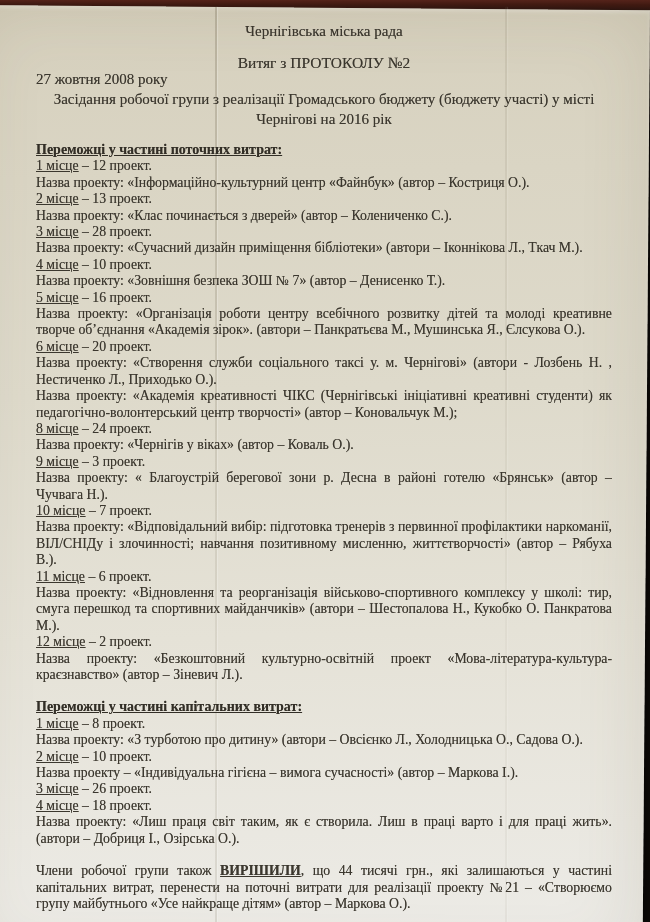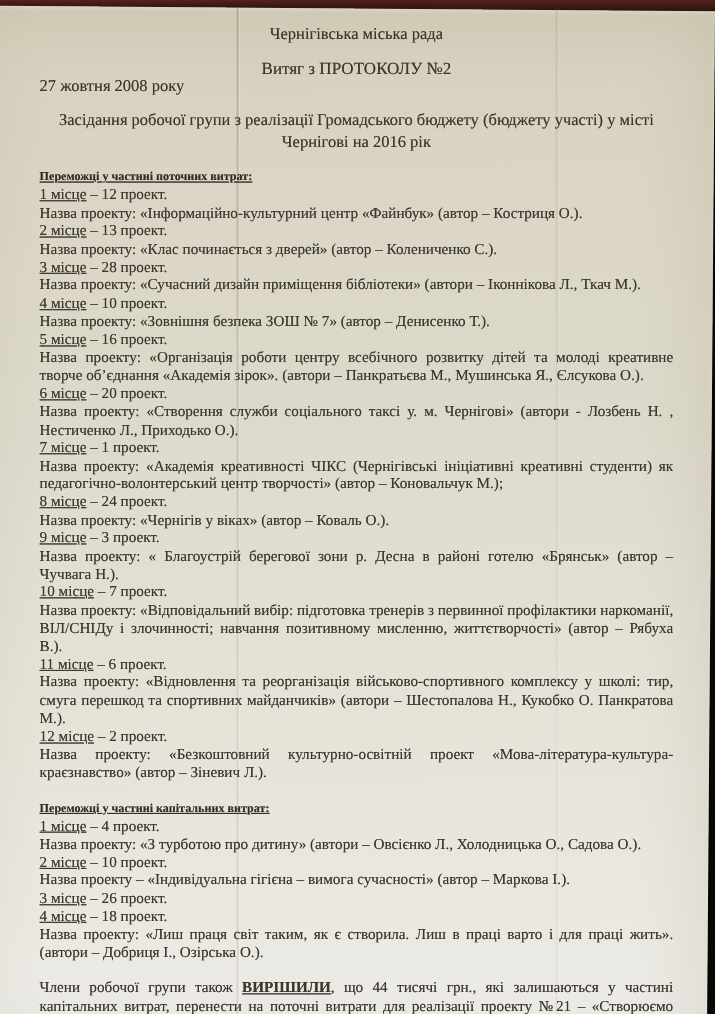--- a/index.html
+++ b/index.html
@@ -76,30 +76,30 @@
     line-height: 20px;
     text-align: center;
   }
   .doc-date {
     margin: -4px 0 0 0;
     font-size: 15px;
     line-height: 20px;
     text-align: left;
   }
   .subject {
-    margin: 11px 0 0 0;
+    margin: 0 0 0 0;
     padding: 0 12px;
     font-size: 15px;
     line-height: 20px;
     text-align: center;
   }
   .section { margin: 0; }
   .section-heading {
     margin: 13px 0 0 0;
-    font-size: 11px;
+    font-size: 14px;
     line-height: 16.4px;
     font-weight: bold;
     text-decoration: underline;
     color: #322e26;
   }
   .section-2 .section-heading { margin-top: 16px; }
   .entries { margin: 0; }
   .entry p {
     margin: 0;
     font-size: 13.8px;
@@ -157,21 +157,20 @@
               </div>
               <div class="entry">
                 <p class="place-line"><span class="place">5 місце</span><span> – 16 проект.</span></p>
                 <p class="project-name">Назва проекту: «Організація роботи центру всебічного розвитку дітей та молоді креативне творче об’єднання «Академія зірок». (автори – Панкратьєва М., Мушинська Я., Єлсукова О.).</p>
               </div>
               <div class="entry">
                 <p class="place-line"><span class="place">6 місце</span><span> – 20 проект.</span></p>
                 <p class="project-name">Назва проекту: «Створення служби соціального таксі у. м. Чернігові» (автори - Лозбень Н. , Нестиченко Л., Приходько О.).</p>
               </div>
               <div class="entry">
-                <p class="place-line"><span class="place">7 місце</span><span> – 1 проект.</span></p>
                 <p class="project-name">Назва проекту: «Академія креативності ЧІКС (Чернігівські ініціативні креативні студенти) як педагогічно-волонтерський центр творчості» (автор – Коновальчук М.);</p>
               </div>
               <div class="entry">
                 <p class="place-line"><span class="place">8 місце</span><span> – 24 проект.</span></p>
                 <p class="project-name">Назва проекту: «Чернігів у віках» (автор – Коваль О.).</p>
               </div>
               <div class="entry">
                 <p class="place-line"><span class="place">9 місце</span><span> – 3 проект.</span></p>
                 <p class="project-name">Назва проекту: « Благоустрій берегової зони р. Десна в районі готелю «Брянськ» (автор – Чучвага Н.).</p>
               </div>
@@ -187,21 +186,21 @@
                 <p class="place-line"><span class="place">12 місце</span><span> – 2 проект.</span></p>
                 <p class="project-name">Назва проекту: «Безкоштовний культурно-освітній проект «Мова-література-культура-краєзнавство» (автор – Зіневич Л.).</p>
               </div>
             </div>
   </div>
 
   <div class="section section-2">
     <p class="section-heading">Переможці у частині капітальних витрат:</p>
     <div class="entries">
               <div class="entry">
-                <p class="place-line"><span class="place">1 місце</span><span> – 4 проект.</span></p>
+                <p class="place-line"><span class="place">1 місце</span><span> – 8 проект.</span></p>
                 <p class="project-name">Назва проекту: «З турботою про дитину» (автори – Овсієнко Л., Холодницька О., Садова О.).</p>
               </div>
               <div class="entry">
                 <p class="place-line"><span class="place">2 місце</span><span> – 10 проект.</span></p>
                 <p class="project-name">Назва проекту – «Індивідуальна гігієна – вимога сучасності» (автор – Маркова І.).</p>
               </div>
               <div class="entry">
                 <p class="place-line"><span class="place">3 місце</span><span> – 26 проект.</span></p>
               </div>
               <div class="entry">

